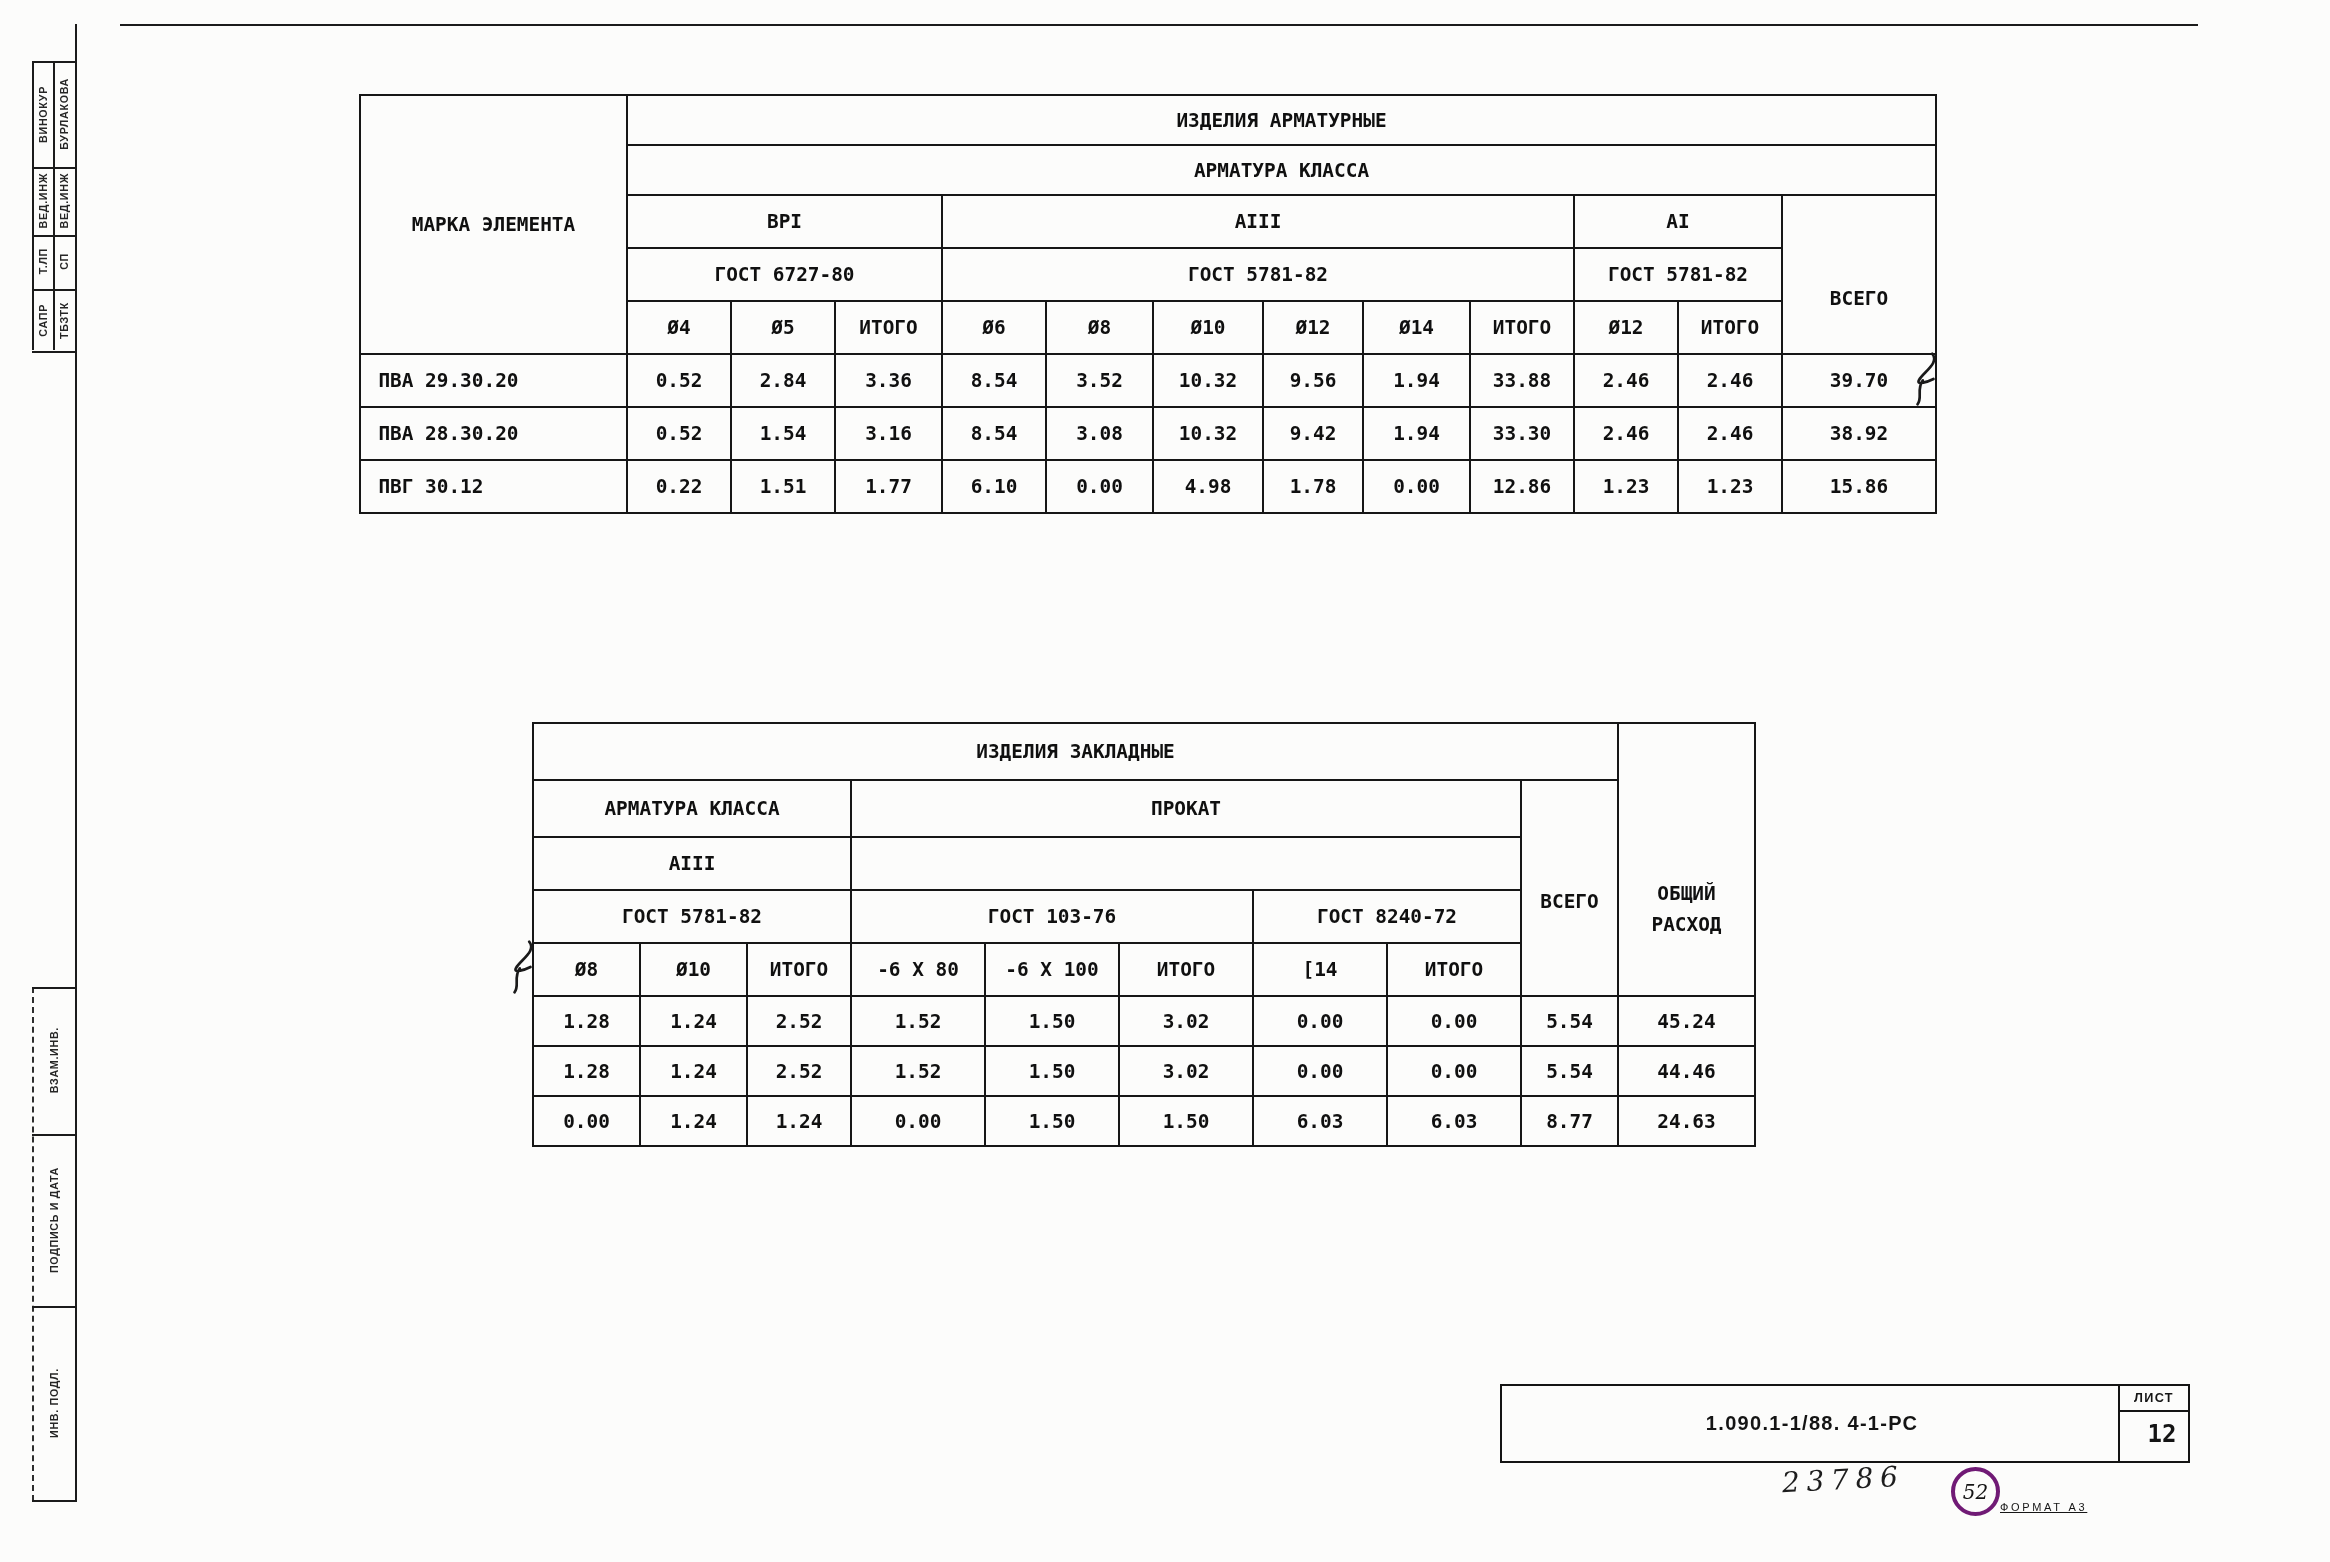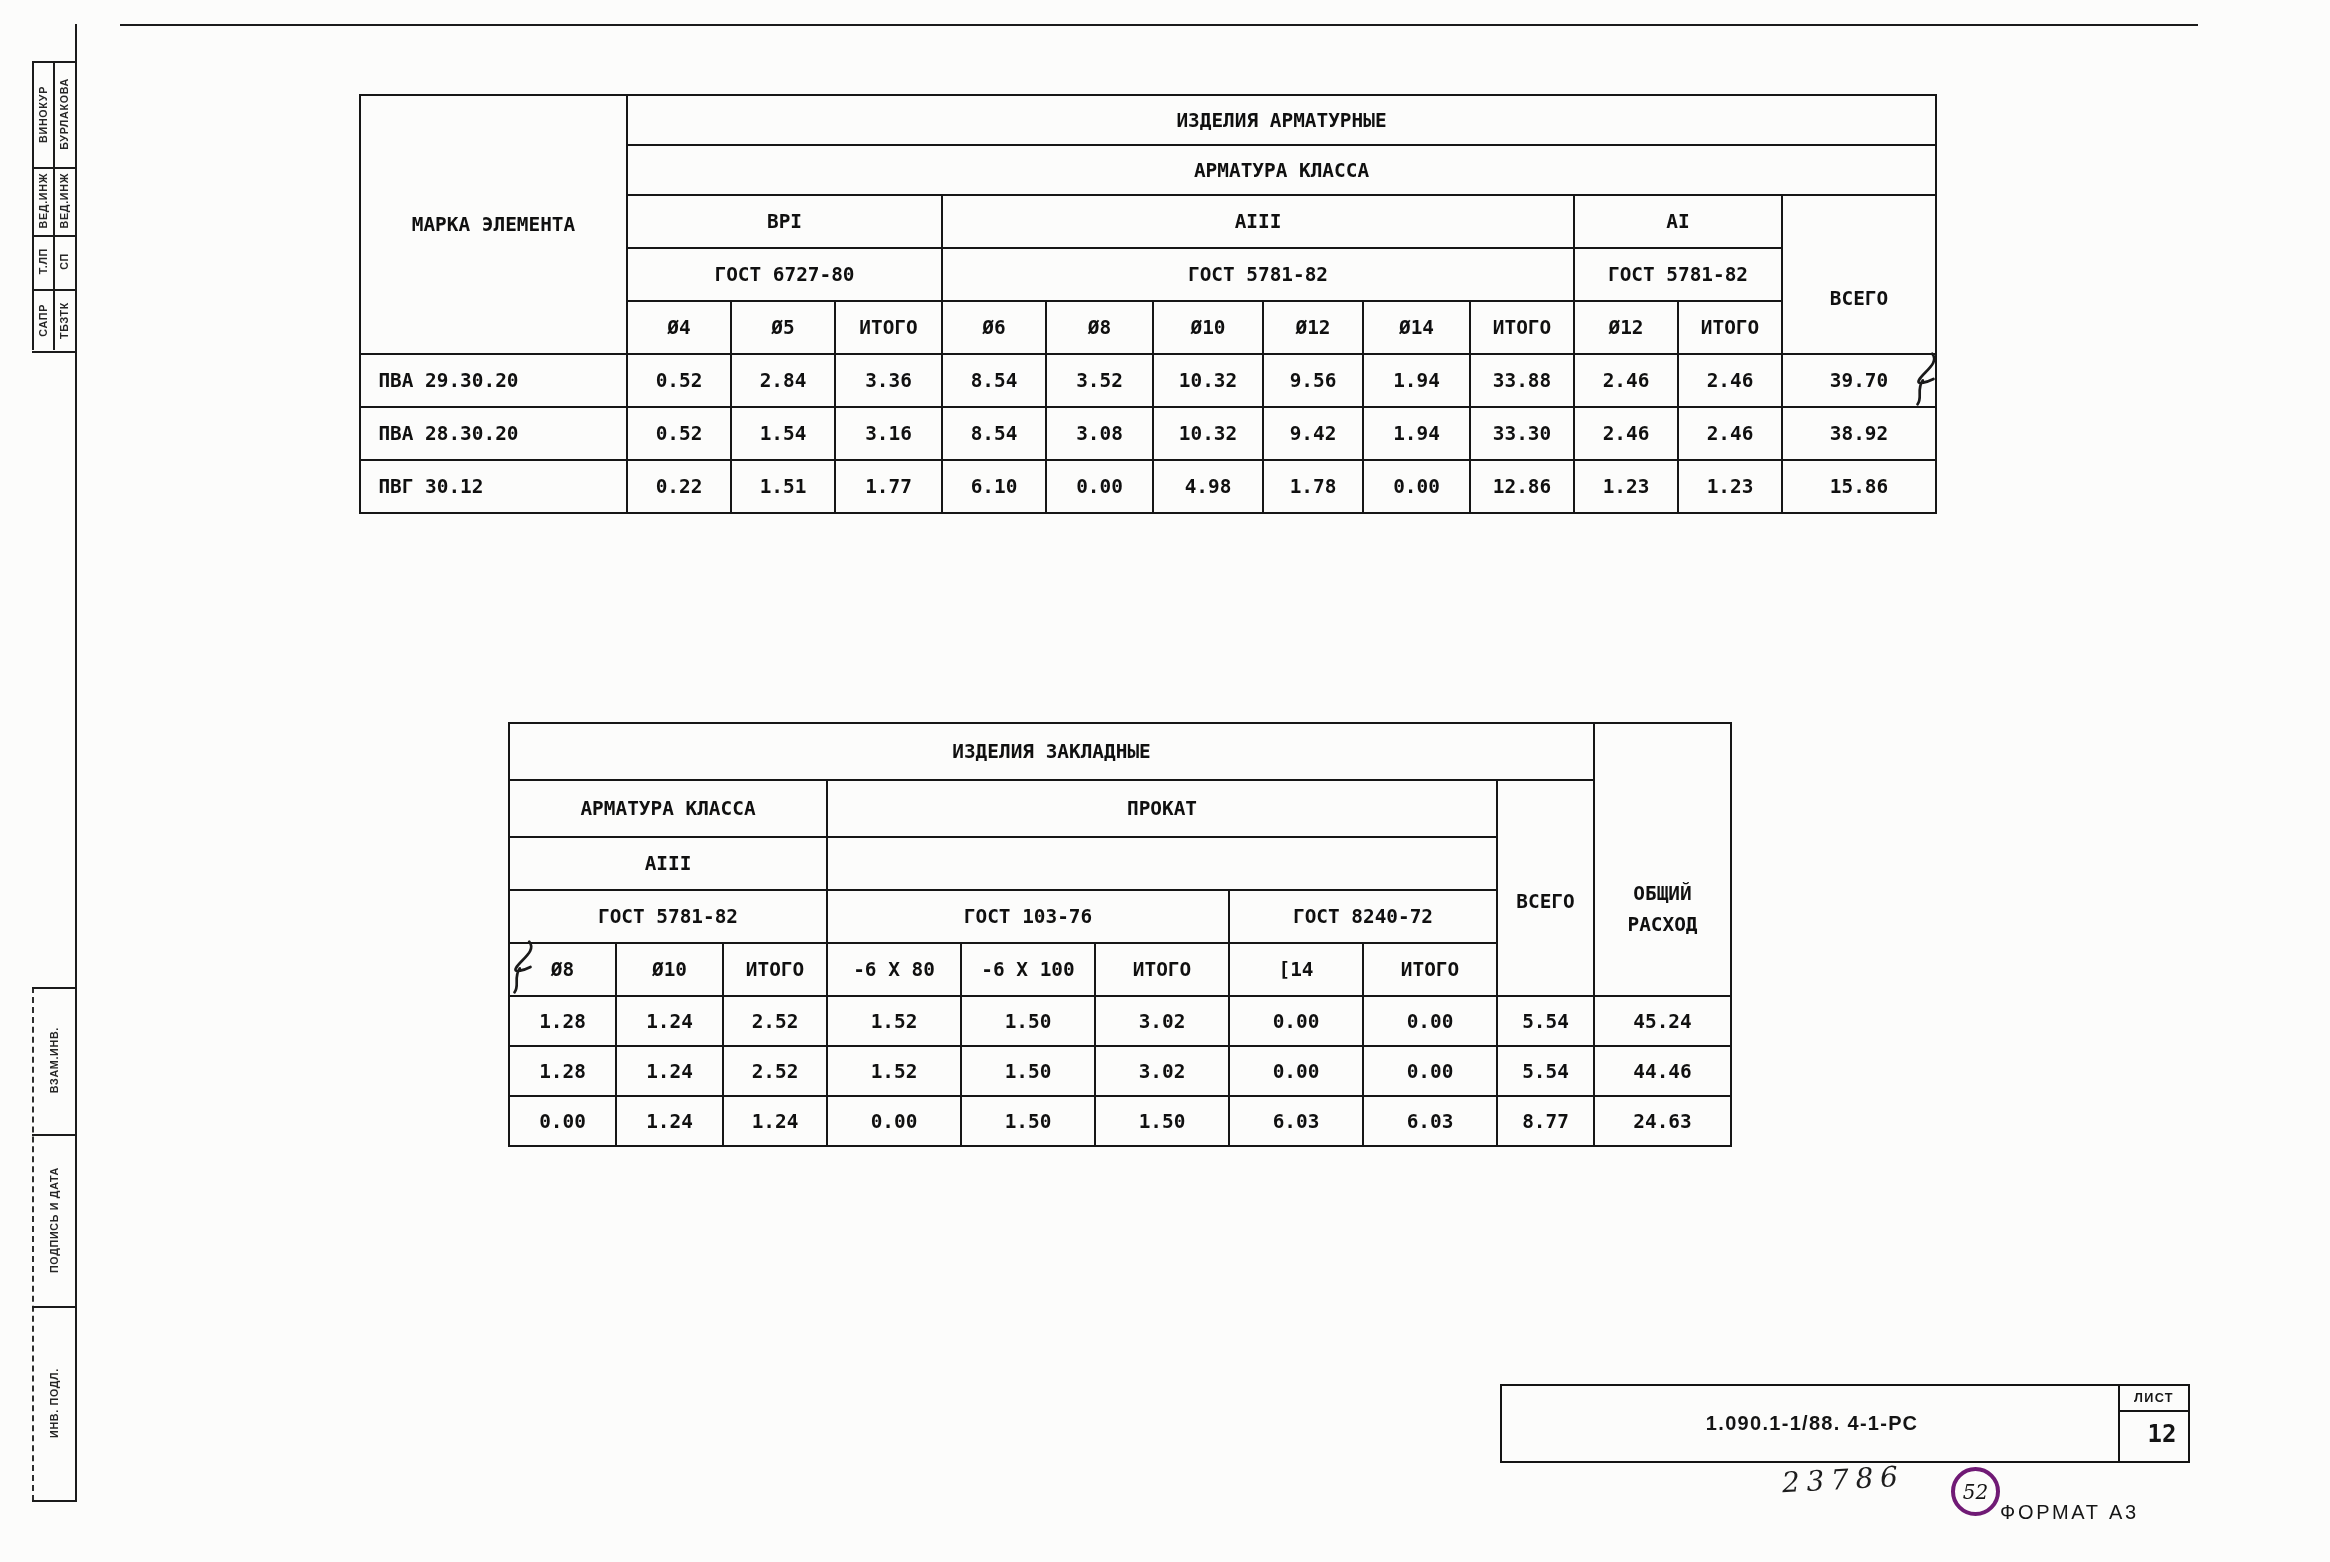--- a/index.html
+++ b/index.html
@@ -32,21 +32,21 @@
   #docnum{font-family:"Liberation Sans",sans-serif;font-weight:bold;font-size:20px;letter-spacing:1.3px;}
   #sheetbox{position:absolute;left:2118px;top:1384px;width:68px;height:75px;border:2.7px solid #141414;background:#fcfcfb;}
   #sheetbox .lbl{height:24px;border-bottom:2px solid #141414;display:grid;place-items:center;
                  font:bold 12.7px "Liberation Sans",sans-serif;letter-spacing:1.3px;}
   #sheetbox .num{height:43px;display:grid;place-items:center;font:bold 24px "DejaVu Sans Mono",monospace;padding-left:16px;}
   #handnum{position:absolute;left:1782px;top:1463px;font:italic 28px "DejaVu Serif",serif;
            letter-spacing:6.7px;transform:rotate(-3deg);color:#1d1d1d;}
   #circ{position:absolute;left:1951px;top:1467px;width:41px;height:41px;border:4px solid #701a75;
         border-radius:50%;display:grid;place-items:center;font:italic 20px "DejaVu Serif",serif;background:#fcfcfb;}
   #fmt{position:absolute;left:2000px;top:1501px;font-family:"Liberation Sans",sans-serif;
-       font-size:20px;letter-spacing:2.7px;color:#161616;}
+       font-size:11px;letter-spacing:2.7px;color:#161616;text-decoration:underline;}
   .mark{position:absolute;}
 </style>
 </head>
 <body>
 
 <div id="page">
 
   <div class="hline" style="left:120px;top:24px;width:2078px;"></div>
   <div class="vline" style="left:75px;top:24px;height:1478px;"></div>
 
@@ -190,21 +190,21 @@
       <td>0.00</td>
       <td>12.86</td>
       <td>1.23</td>
       <td>1.23</td>
       <td>15.86</td>
     </tr>
   </tbody>
     </table>
 
 
-  <table class="t" style="left:508px;top:722px;padding-left:32px;">
+  <table class="t" style="left:532px;top:722px;padding-left:32px;">
     <colgroup>
       <col style="width:107px">
         <col style="width:107px">
         <col style="width:104px">
       <col style="width:134px">
         <col style="width:134px">
         <col style="width:134px">
       <col style="width:134px">
         <col style="width:134px">
       <col style="width:97px">

